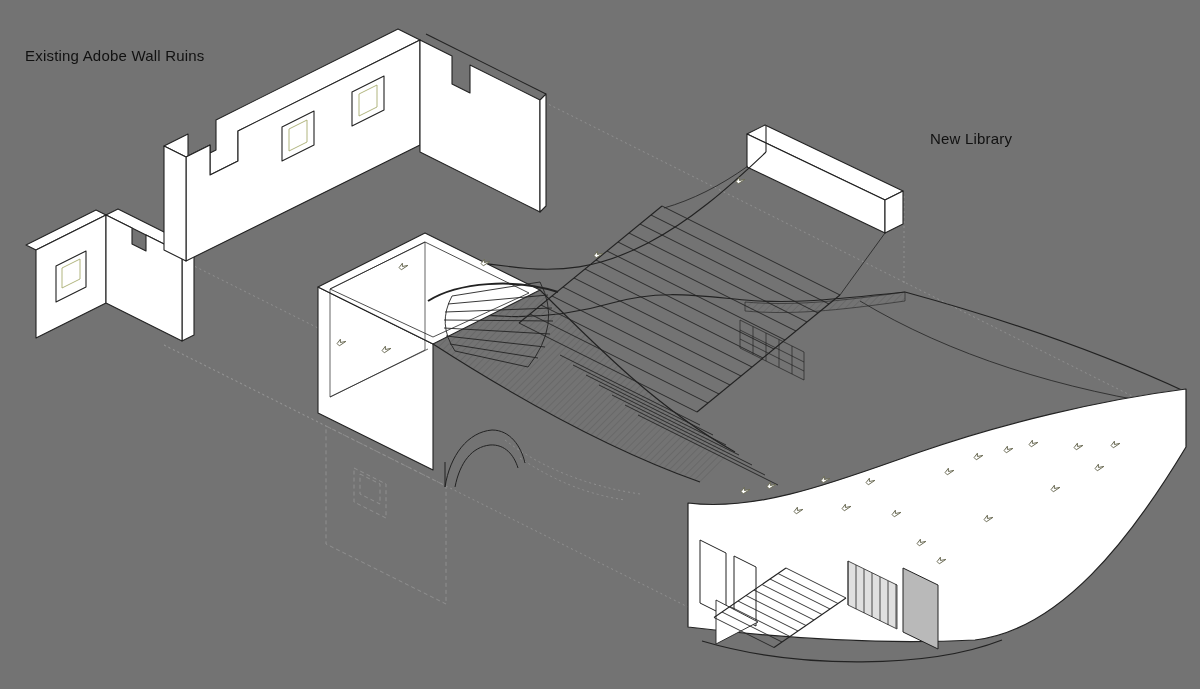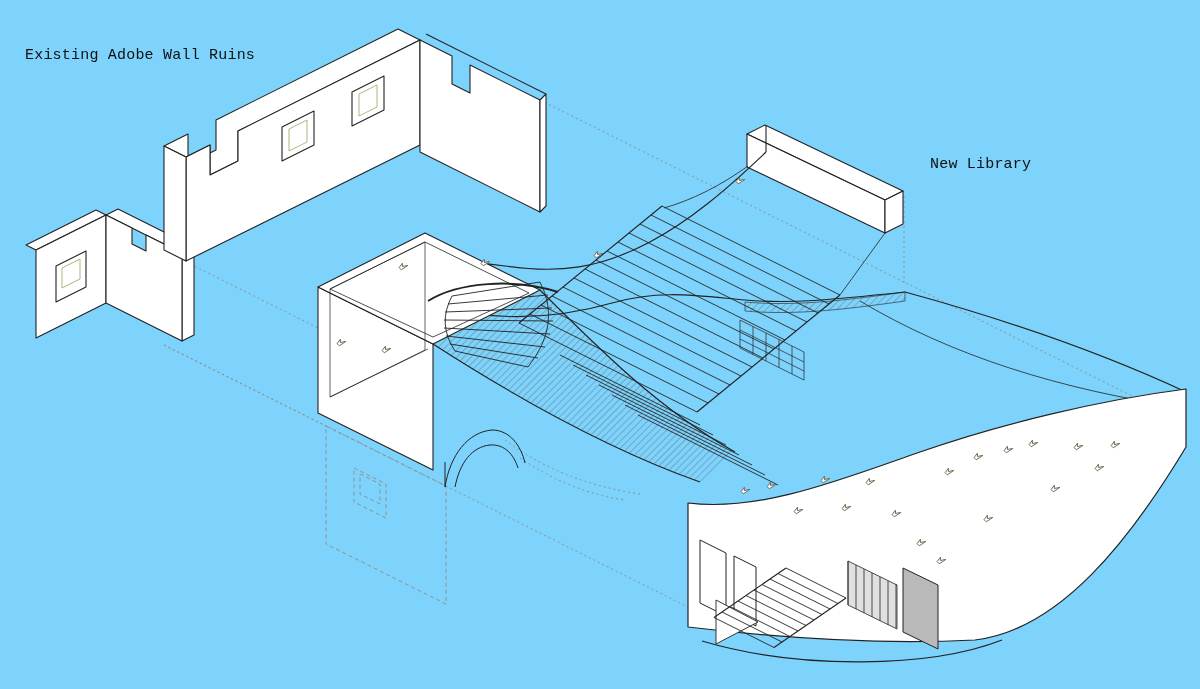--- a/index.html
+++ b/index.html
@@ -1,32 +1,32 @@
 <!DOCTYPE html>
 <html><head>
 <meta charset="utf-8">
 <style>
   html,body{margin:0;padding:0;background:#fff;}
   .stage{
     position:relative;
     width:1200px;height:689px;
-    background:#7dd3fc;
+    background:#737373;
     overflow:hidden;
-    font-family:Liberation Mono, monospace;
+    font-family:Liberation Sans, sans-serif;
   }
   .stage svg{position:absolute;left:0;top:0;}
   .label{
     position:absolute;
     font-size:15px;
     color:#111111;
     letter-spacing:.2px;
     white-space:nowrap;
   }
   .label-ruins{left:25px;top:47px;}
-  .label-library{left:930px;top:156px;}
+  .label-library{left:930px;top:130px;}
 </style>
 </head>
 <body>
 
 <div class="stage">
 
 <svg width="1200" height="689" viewBox="0 0 1200 689">
   <defs>
     <pattern id="hatch" width="5" height="5" patternUnits="userSpaceOnUse" patternTransform="rotate(45)">
       <line x1="0" y1="0" x2="0" y2="5" stroke="#555" stroke-width="0.7"></line>

